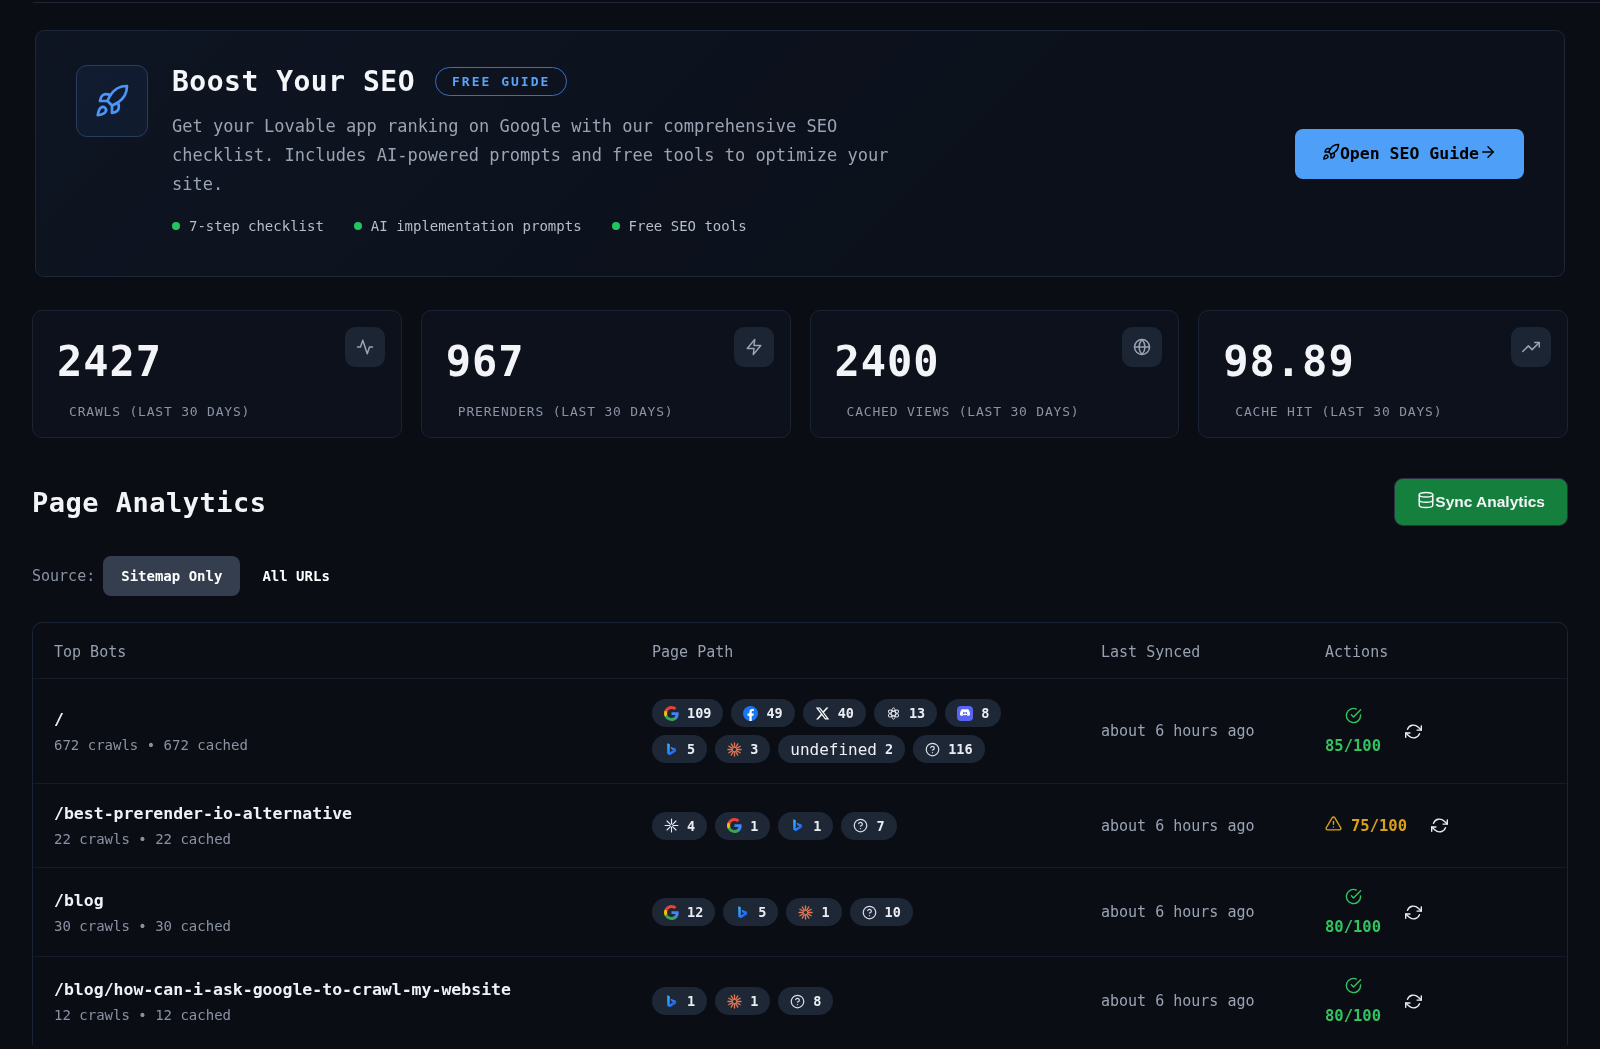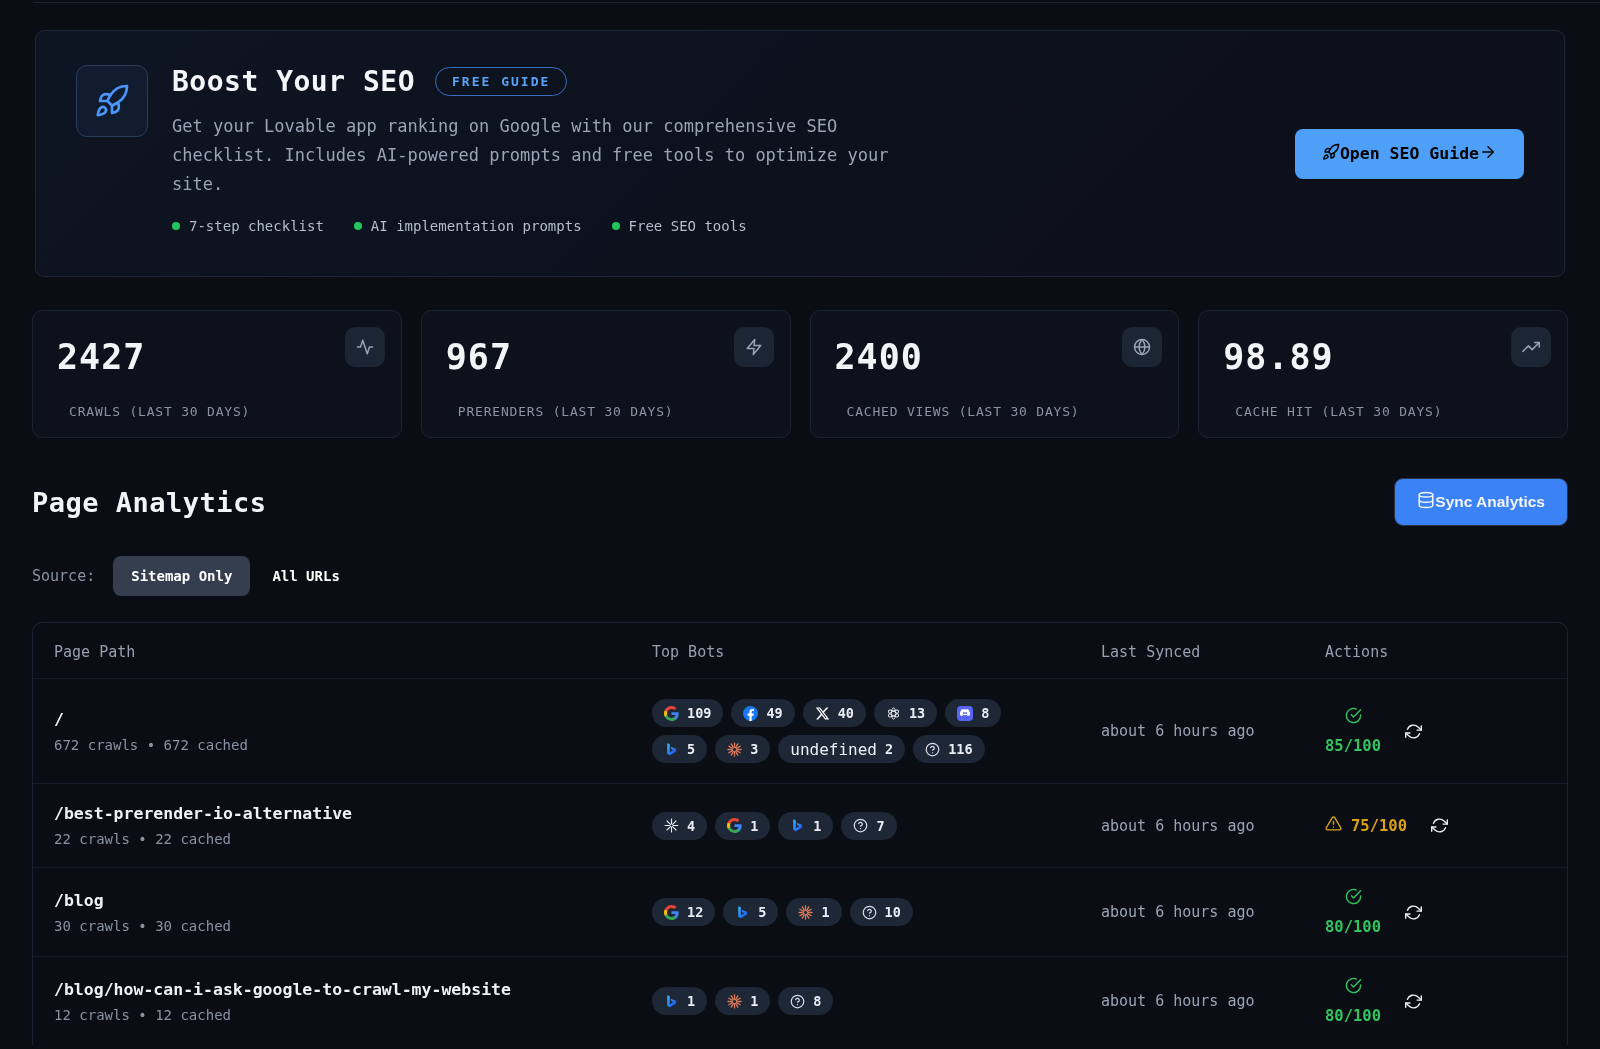--- a/index.html
+++ b/index.html
@@ -51,42 +51,42 @@
   }
   .cta svg { width:19px; height:19px; }
 
   
   .stats { margin:33px 32px 0; display:flex; gap:19px; }
   .stat-card {
     flex:1 1 0; height:128px; position:relative;
     background:#0c111b; border:1px solid #1a2332; border-radius:10px;
     padding:26px 24px;
   }
-  .stat-value { font-size:35px; font-weight:bold; color:#f2f4f7; letter-spacing:1px; }
+  .stat-value { font-size:42px; font-weight:bold; color:#f2f4f7; letter-spacing:1px; }
   .stat-label { position:absolute; left:36px; bottom:18px; font-size:13px; color:#8a93a3; letter-spacing:0.8px; }
   .stat-icon-box {
     position:absolute; top:16px; right:16px; width:40px; height:40px;
     background:#1c2534; border-radius:10px; color:#9aa3b2;
     display:flex; align-items:center; justify-content:center;
   }
   .stat-icon-box svg { width:18px; height:18px; }
 
   
   .analytics-header { margin:40px 32px 0; display:flex; align-items:center; justify-content:space-between; }
   .analytics-header h1 { font-size:27px; font-weight:bold; color:#f2f4f7; letter-spacing:0.5px; }
   .sync-btn {
     display:flex; align-items:center; gap:0; cursor:pointer;
-    background:#3b82f6; border:1px solid #2a3243; border-radius:9px;
+    background:#15803d; border:1px solid #2a3243; border-radius:9px;
     color:#f2f4f7; font-family:"Liberation Sans","DejaVu Sans",sans-serif;
     font-size:15.5px; font-weight:600; padding:12px 22px;
   }
   .sync-btn svg { width:17px; height:17px; }
 
   
-  .source-row { margin:30px 32px 0; display:flex; align-items:center; gap:18px; }
+  .source-row { margin:30px 32px 0; display:flex; align-items:center; gap:8px; }
   .source-label { font-size:15px; color:#8a93a3; }
   .source-opts { display:flex; align-items:center; gap:4px; }
   .pill {
     background:transparent; border:none; cursor:pointer; font-family:inherit;
     color:#fff; font-size:14px; font-weight:bold; padding:12px 18px; border-radius:8px;
   }
   .pill.selected { background:#353e4e; }
 
   
   .table {
@@ -230,22 +230,22 @@
 <div class="source-row">
   <span class="source-label">Source:</span>
   <div class="source-opts" id="source-opts">
       <button class="pill selected">Sitemap Only</button>
       <button class="pill">All URLs</button>
     </div>
 </div>
 
 <div class="table">
   <div class="trow thead" id="thead">
+      <div>Top Bots</div>
       <div>Page Path</div>
-      <div>Top Bots</div>
       <div>Last Synced</div>
       <div>Actions</div>
     </div>
   <div id="tbody">
       <div class="trow tbody-row">
         <div class="cell-path">
           <div class="path">/</div>
           <div class="meta">672 crawls • 672 cached</div>
         </div>
         <div class="cell-bots">

